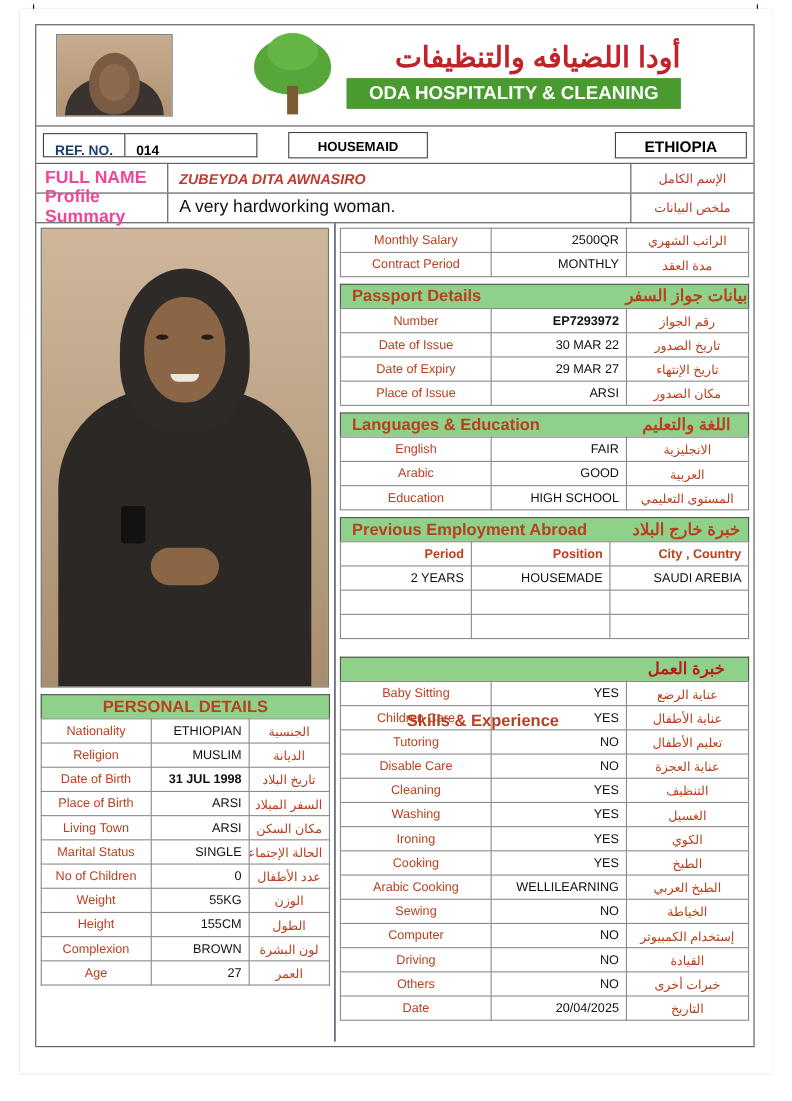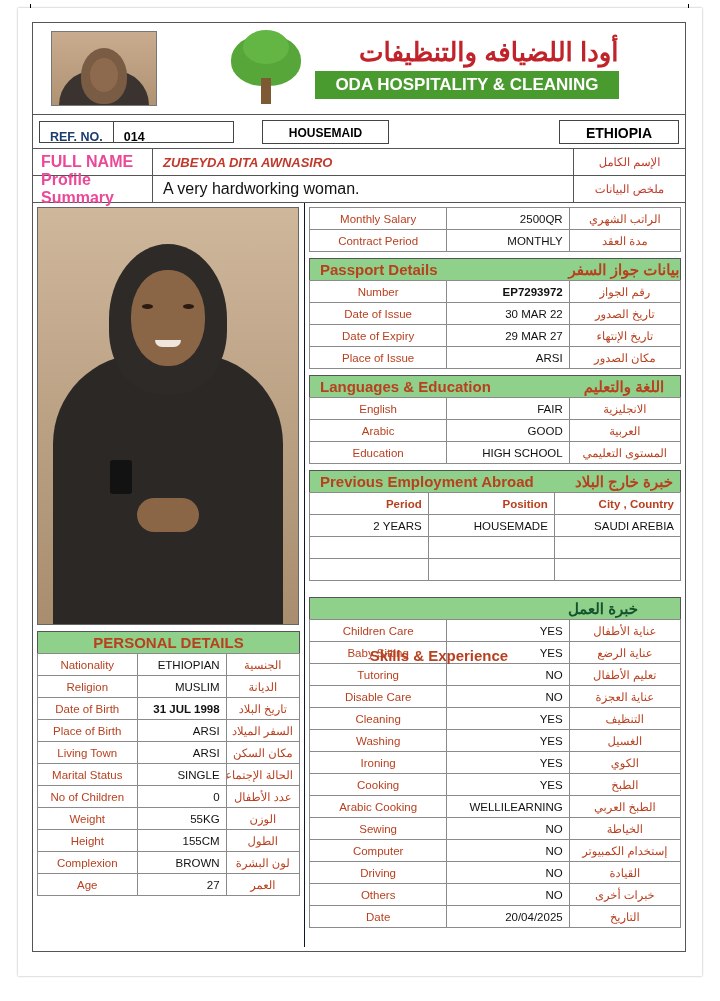--- a/index.html
+++ b/index.html
@@ -340,23 +340,23 @@
     display: flex;
   }
   .band.center-split .b-en {
     flex: 1;
     text-align: center;
     color: #b8401f;
     margin-top: 47px;
   }
   .band.center-split .b-ar {
     width: 112px;
-    text-align: left;
+    text-align: center;
     direction: rtl;
-    color: #14532d;
+    color: #b91c1c;
   }
 
   table.grid {
     width: 100%;
     border-collapse: collapse;
     table-layout: fixed;
   }
   table.grid td {
     border: 1px solid #8a8a8a;
     height: 22px;
@@ -644,30 +644,30 @@
             <span class="b-ar">خبرة العمل</span>
           </div>
           <table class="grid">
             <colgroup>
                 <col style="width:37%">
                 <col style="width:33%">
                 <col style="width:30%">
               </colgroup>
             <tbody>
               <tr>
+                <td class="c-lbl">Baby Sitting</td>
+                <td class="c-val">YES</td>
+                <td class="c-ar">عناية الرضع</td>
+              </tr>
+              <tr>
                 <td class="c-lbl">Children Care</td>
                 <td class="c-val">YES</td>
                 <td class="c-ar">عناية الأطفال</td>
               </tr>
               <tr>
-                <td class="c-lbl">Baby Sitting</td>
-                <td class="c-val">YES</td>
-                <td class="c-ar">عناية الرضع</td>
-              </tr>
-              <tr>
                 <td class="c-lbl">Tutoring</td>
                 <td class="c-val">NO</td>
                 <td class="c-ar">تعليم الأطفال</td>
               </tr>
               <tr>
                 <td class="c-lbl">Disable Care</td>
                 <td class="c-val">NO</td>
                 <td class="c-ar">عناية العجزة</td>
               </tr>
               <tr>

